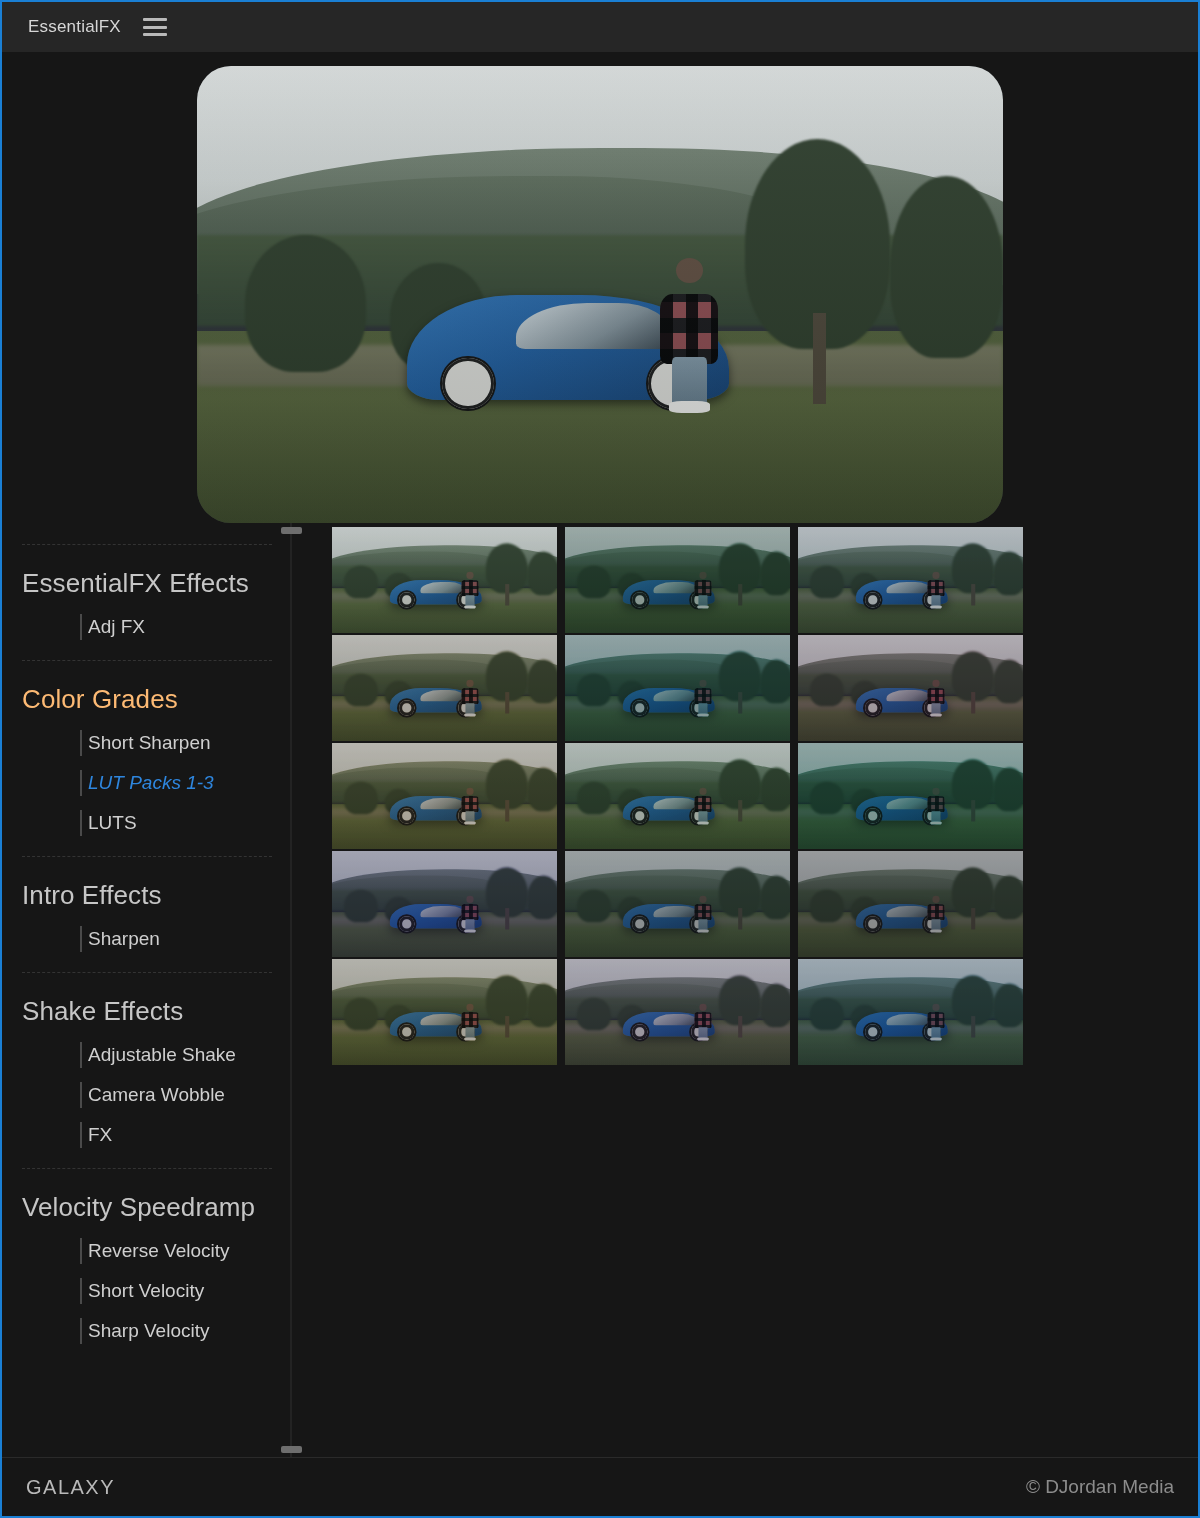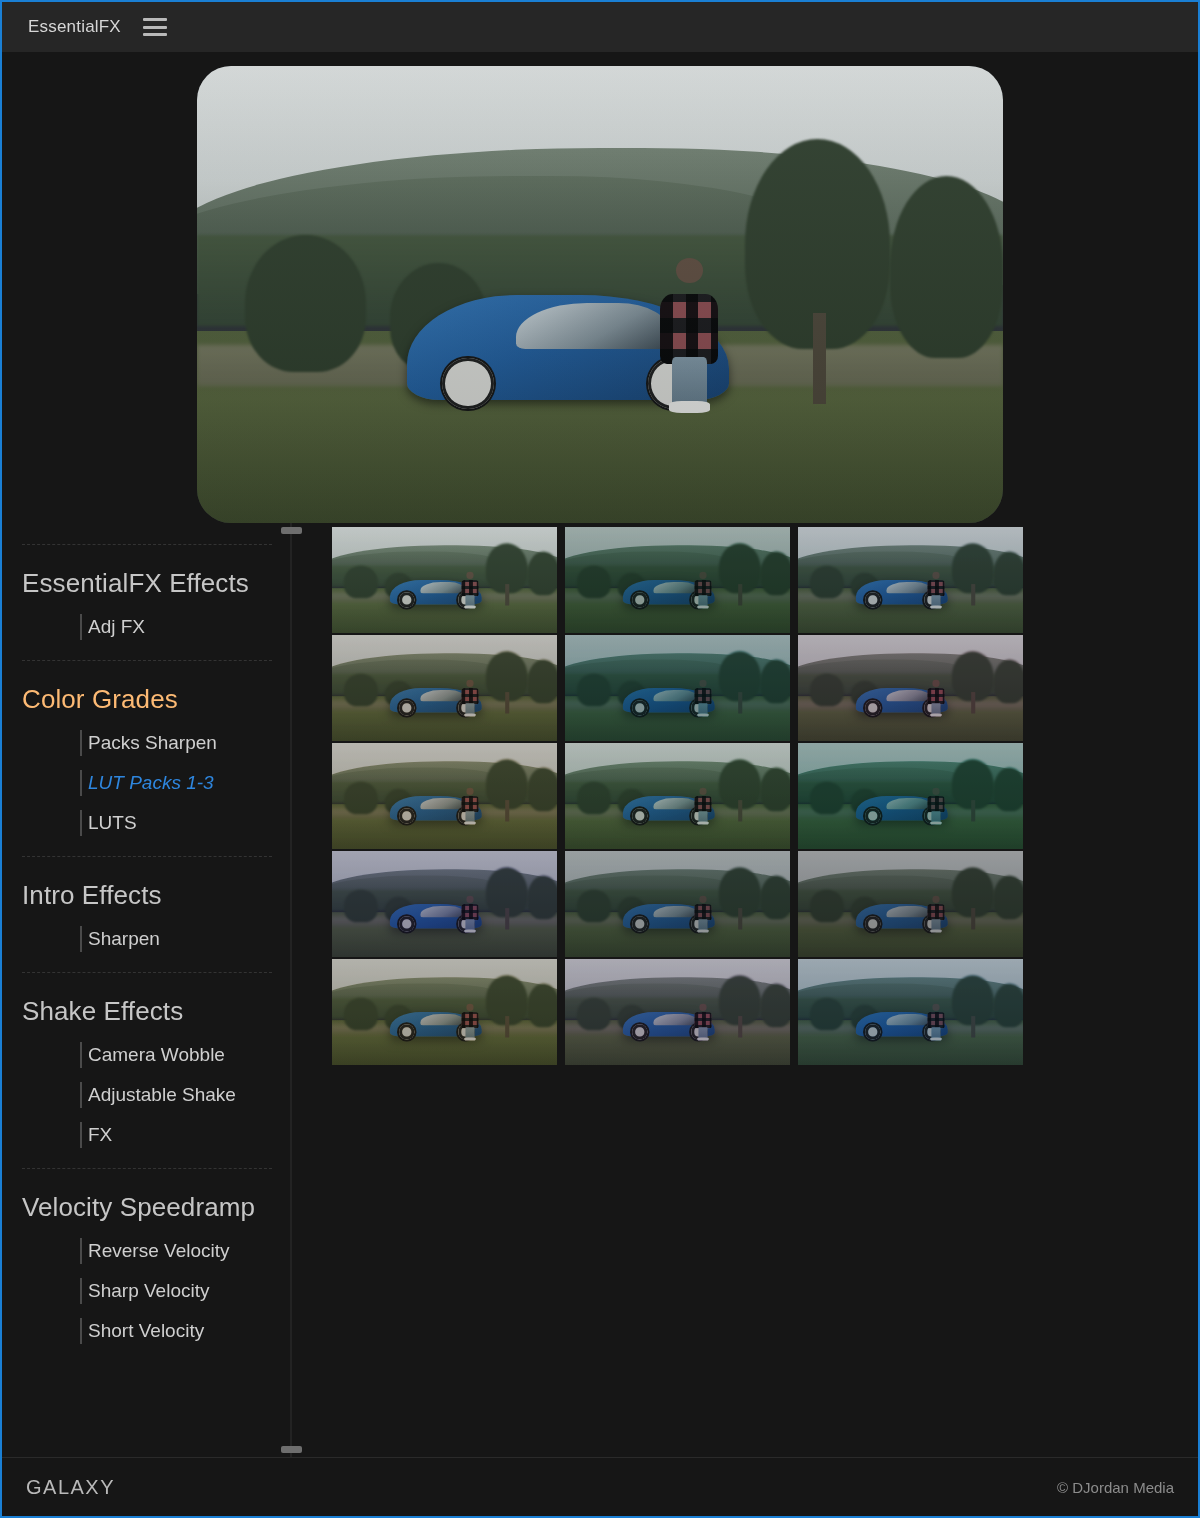--- a/index.html
+++ b/index.html
@@ -164,21 +164,21 @@
 
   
   #footer-sep { height:1px; background:#2a2a2a; }
   #footer {
     flex:0 0 58px;
     background:#161616;
     display:flex; align-items:center; justify-content:space-between;
     padding:0 24px 0 24px;
   }
   #brand { font-size:20px; color:#b9b9b9; letter-spacing:1.5px; }
-  #copyright { font-size:15px; color:#8c8c8c; }
+  #copyright { font-size:19px; color:#8c8c8c; }
 </style>
 </head>
 <body>
 
 <div id="app">
 
   <div id="titlebar">
     <div id="app-title">EssentialFX</div>
     <div id="hamburger">
       <span></span>
@@ -220,36 +220,36 @@
 
   <div id="panes">
 
     <div id="sidebar">
       <div id="sidebar-scroll">
           <div class="divider"></div>
           <div class="group-title">EssentialFX Effects</div>
           <div class="sub-item">Adj FX</div>
           <div class="divider"></div>
           <div class="group-title active">Color Grades</div>
-          <div class="sub-item">Packs Sharpen</div>
+          <div class="sub-item">Short Sharpen</div>
           <div class="sub-item selected">LUT Packs 1-3</div>
           <div class="sub-item">LUTS</div>
           <div class="divider"></div>
           <div class="group-title">Intro Effects</div>
           <div class="sub-item">Sharpen</div>
           <div class="divider"></div>
           <div class="group-title">Shake Effects</div>
+          <div class="sub-item">Adjustable Shake</div>
           <div class="sub-item">Camera Wobble</div>
-          <div class="sub-item">Adjustable Shake</div>
           <div class="sub-item">FX</div>
           <div class="divider"></div>
           <div class="group-title">Velocity Speedramp</div>
           <div class="sub-item">Reverse Velocity</div>
+          <div class="sub-item">Short Velocity</div>
           <div class="sub-item">Sharp Velocity</div>
-          <div class="sub-item">Short Velocity</div>
         </div>
     </div>
 
     <div id="splitter">
       <div class="grip top"></div>
       <div class="grip bottom"></div>
     </div>
 
     <div id="grid-pane">
       <div id="grid">

